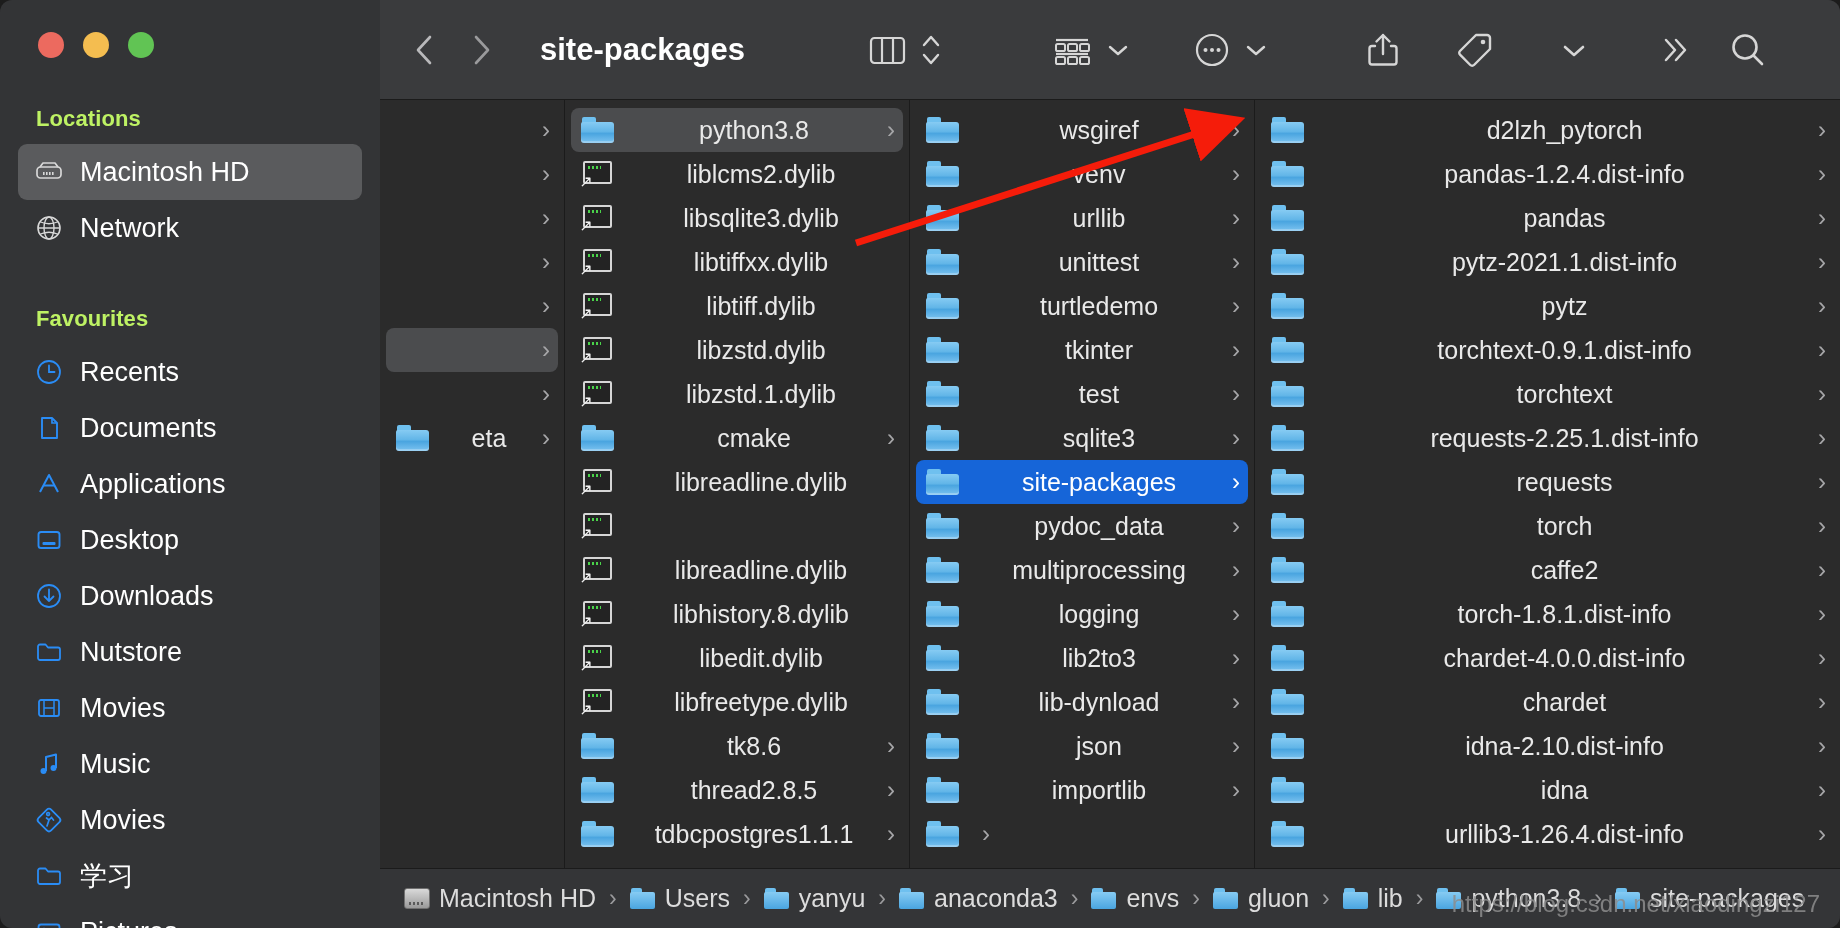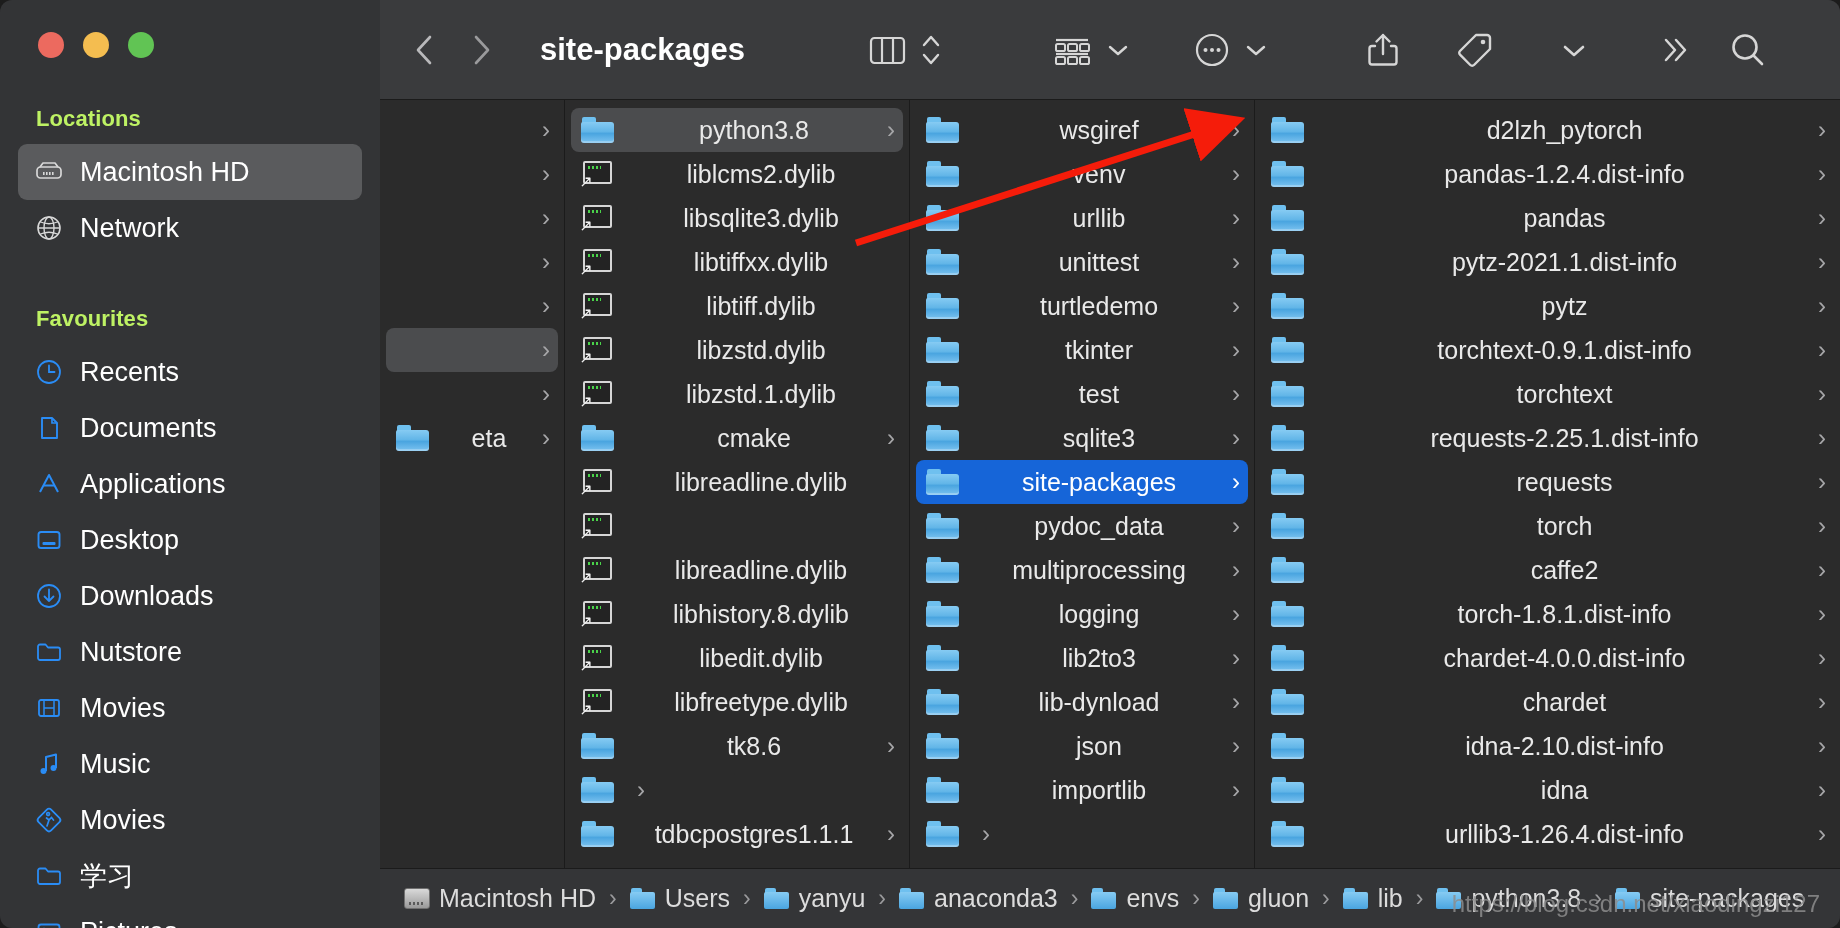--- a/index.html
+++ b/index.html
@@ -560,20 +560,21 @@
               <span class="body"></span>
             </span>
             <span class="nm">tk8.6</span>
             <span class="arrow">›</span>
           </div>
           <div class="row">
             <span class="fold">
               <span class="tab"></span>
               <span class="body"></span>
             </span>
+            <span class="nm">thread2.8.5</span>
             <span class="arrow">›</span>
           </div>
           <div class="row">
             <span class="fold">
               <span class="tab"></span>
               <span class="body"></span>
             </span>
             <span class="nm">tdbcpostgres1.1.1</span>
             <span class="arrow">›</span>
           </div>

